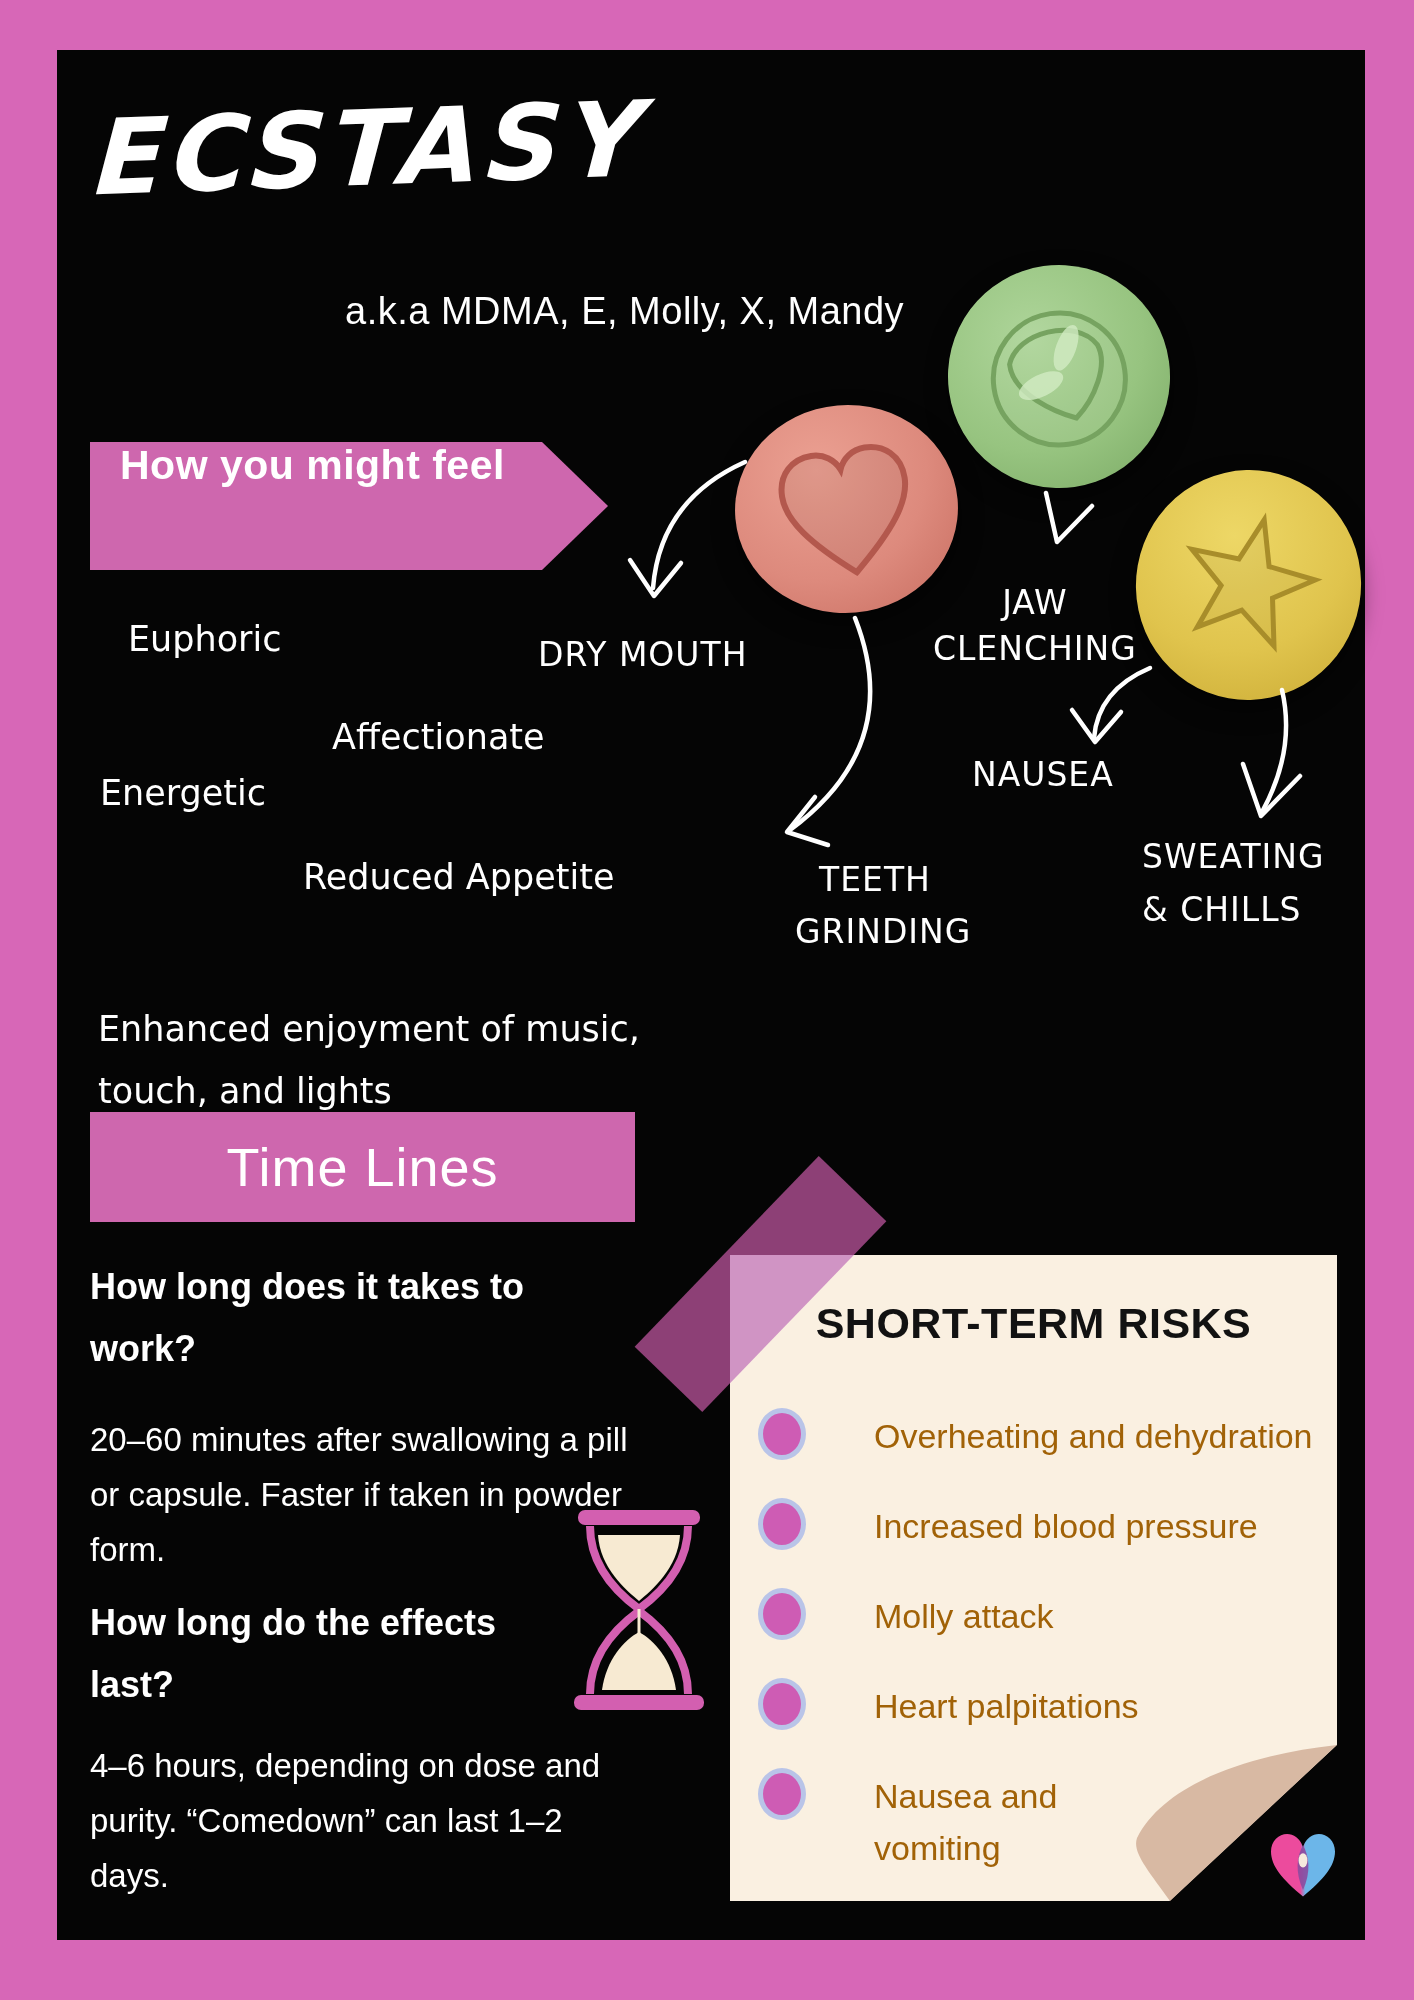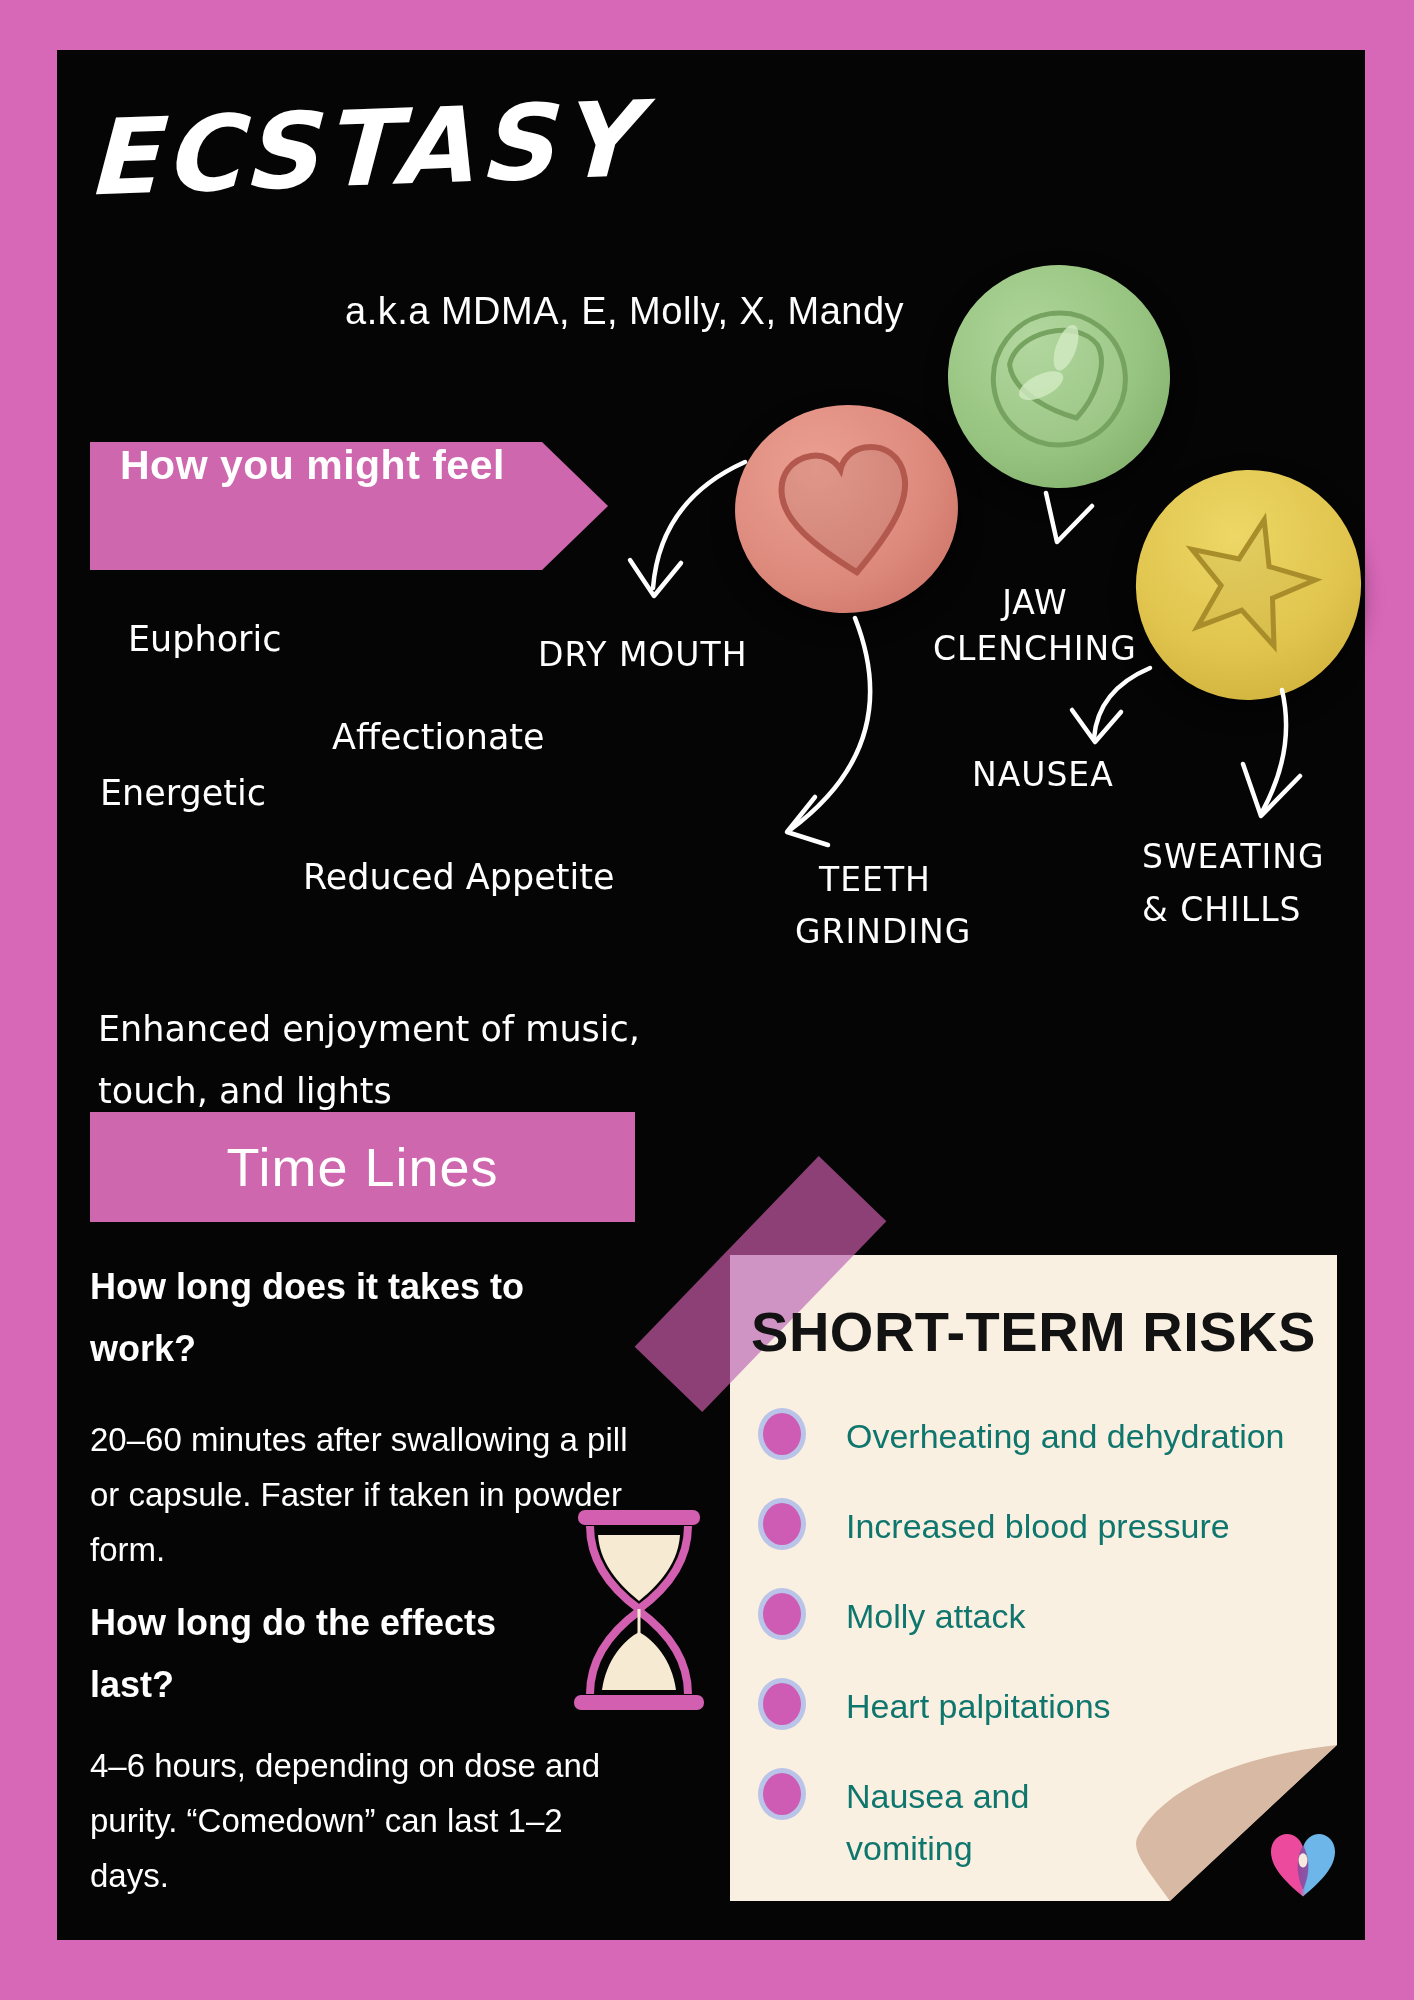--- a/index.html
+++ b/index.html
@@ -105,30 +105,30 @@
     left:730px; top:1255px; width:607px; height:646px;
     background:#faf0e1;
     clip-path:polygon(0 0,100% 0,100% 75.8%,72.4% 100%,0 100%);
   }
   .tape-light{
     position:absolute; left:-102px; top:-18px; width:265px; height:94px;
     background:#d094c4; transform:rotate(-46deg);
   }
   .note-title{
     position:absolute; left:0; top:44px; width:100%; text-align:center;
-    color:#121212; font-weight:800; font-size:56px; letter-spacing:0.5px;
+    color:#121212; font-weight:800; font-size:43px; letter-spacing:0.5px;
   }
   .risk-row{position:absolute; left:28px; display:flex; align-items:flex-start;}
   .risk-bullet{
     width:38px; height:42px; border-radius:50%;
     background:#ce5cb4; border:5px solid #b9c4e8; margin-top:0;
     flex:none;
   }
   .risk-label{
-    margin-left:40px; color:#0f766e; font-size:34px; line-height:52px;
+    margin-left:68px; color:#a16207; font-size:34px; line-height:52px;
     white-space:pre-line; padding-top:2px;
   }
   .pos-r0{top:153px;} .pos-r1{top:243px;} .pos-r2{top:333px;}
   .pos-r3{top:423px;} .pos-r4{top:513px;}
   
   .page-curl{left:1130px; top:1730px; width:210px; height:175px;}
   .org-logo{left:1263px; top:1826px; width:80px; height:80px;}
   .arrows{left:0; top:0; pointer-events:none;}
 </style>
 </head>

